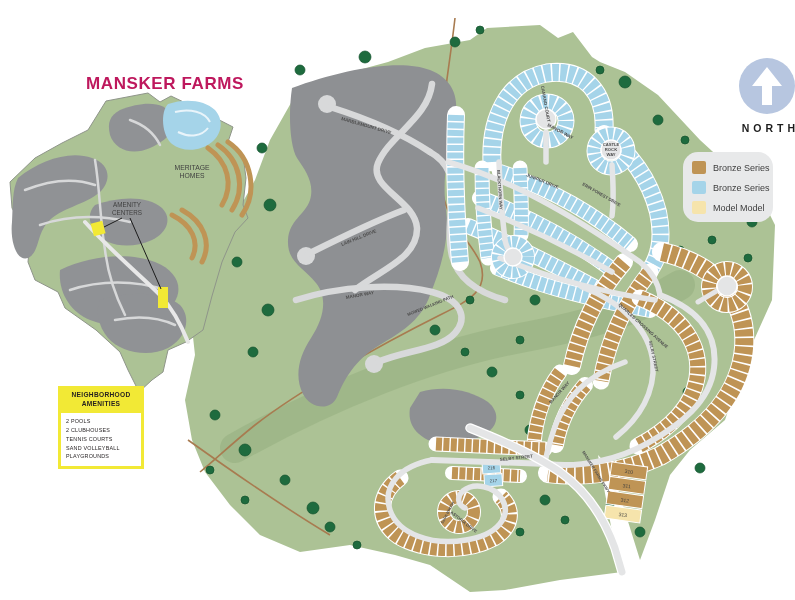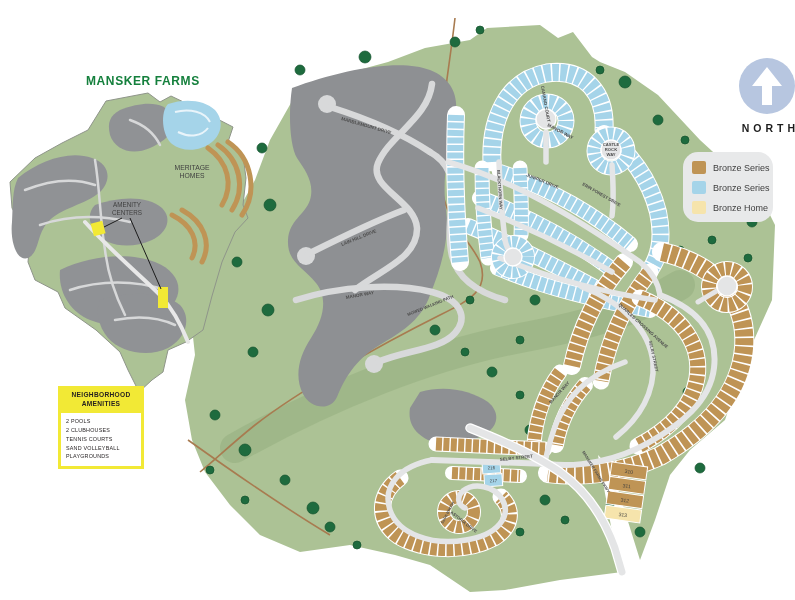--- a/index.html
+++ b/index.html
@@ -1,21 +1,21 @@
 <!DOCTYPE html>
 <html><head>
 <meta charset="utf-8">
 <style>
   html,body{margin:0;padding:0;background:#fff;}
   #canvas{position:relative;width:795px;height:600px;background:#fff;overflow:hidden;
           font-family:"Liberation Sans",sans-serif;color:#231F20;}
   #map-svg{position:absolute;left:0;top:0;}
   .ov{position:absolute;}
   
-  #inset-title{left:86px;top:74px;font-size:12px;font-weight:bold;letter-spacing:.6px;color:#15803d;}
+  #inset-title{left:86px;top:74px;font-size:17px;font-weight:bold;letter-spacing:.6px;color:#be185d;}
   
   #amenities{left:58px;top:386px;width:86px;}
   #amenities .head{background:#F2E935;text-align:center;font-weight:bold;font-size:6.6px;
                    line-height:1.35;padding:5px 2px 4px;letter-spacing:.3px;}
   #amenities .body{background:#fff;border:3px solid #F2E935;border-top:none;
                    padding:4px 5px 5px;font-size:5.4px;line-height:1.65;letter-spacing:.2px;}
   
   #compass{left:699px;top:58px;width:64px;text-align:right;margin-left:36px;}
   #compass .circ{width:56px;height:56px;margin:0 auto;}
   #compass .nlabel{margin-top:8px;font-size:10.5px;font-weight:bold;letter-spacing:4px;
@@ -329,17 +329,17 @@
   <div class="lg-row">
     <span class="swatch" style="background: rgb(191, 148, 85);"></span>
     <span class="lg-label">Bronze Series</span>
   </div>
   <div class="lg-row">
     <span class="swatch" style="background: rgb(165, 212, 233);"></span>
     <span class="lg-label">Bronze Series</span>
   </div>
   <div class="lg-row">
     <span class="swatch" style="background: rgb(246, 228, 172);"></span>
-    <span class="lg-label">Bronze Home</span>
+    <span class="lg-label">Model Model</span>
   </div>
 </div>
 
 </div>
 
 </body></html>

